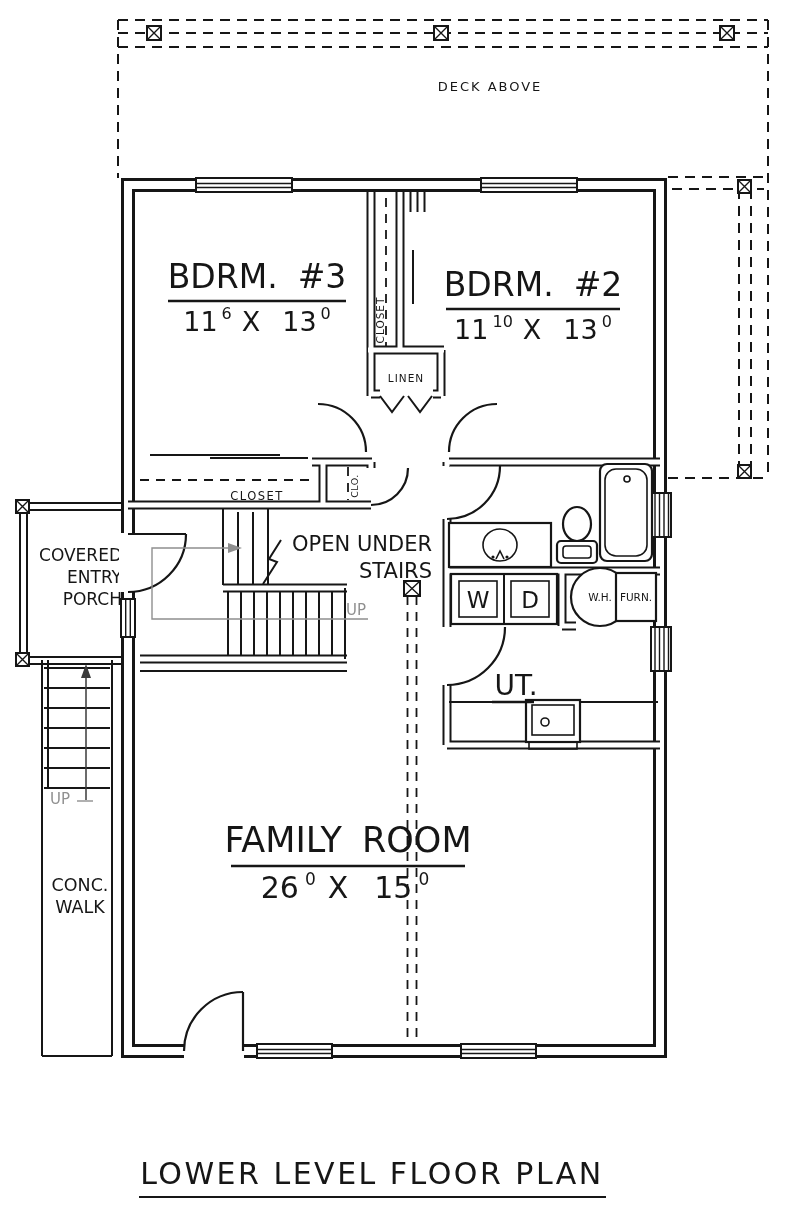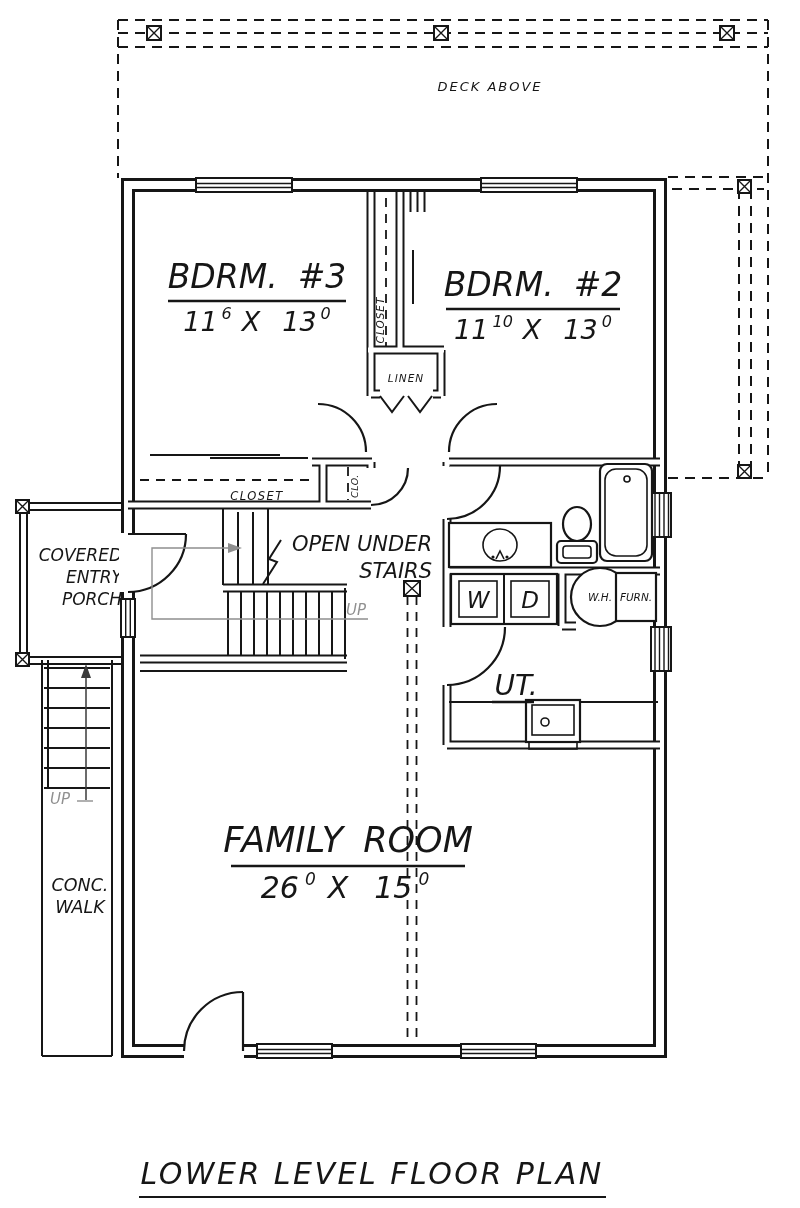--- a/index.html
+++ b/index.html
@@ -1,16 +1,16 @@
 <!DOCTYPE html>
 <html><head>
 <meta charset="utf-8">
 <style>
   html,body{margin:0;padding:0;background:#ffffff;}
-  #plan{width:800px;height:1208px;position:relative;background:#ffffff;margin:0;font-style:italic;}
+  #plan{width:800px;height:1208px;position:relative;background:#ffffff;margin:0;}
   svg{display:block;}
   .t{font-family:"DejaVu Sans","Liberation Sans",sans-serif;fill:#161616;}
   .faint{fill:#909090;}
   .ln{stroke:#161616;fill:none;}
   .wallB{stroke:#161616;fill:none;stroke-width:14;}
   .wallW{stroke:#ffffff;fill:none;stroke-width:8;}
   .iwB{stroke:#161616;fill:none;stroke-width:9;}
   .iwW{stroke:#ffffff;fill:none;stroke-width:5;}
   .thin{stroke:#161616;stroke-width:2;fill:none;}
   .thin1{stroke:#161616;stroke-width:1.4;fill:none;}

